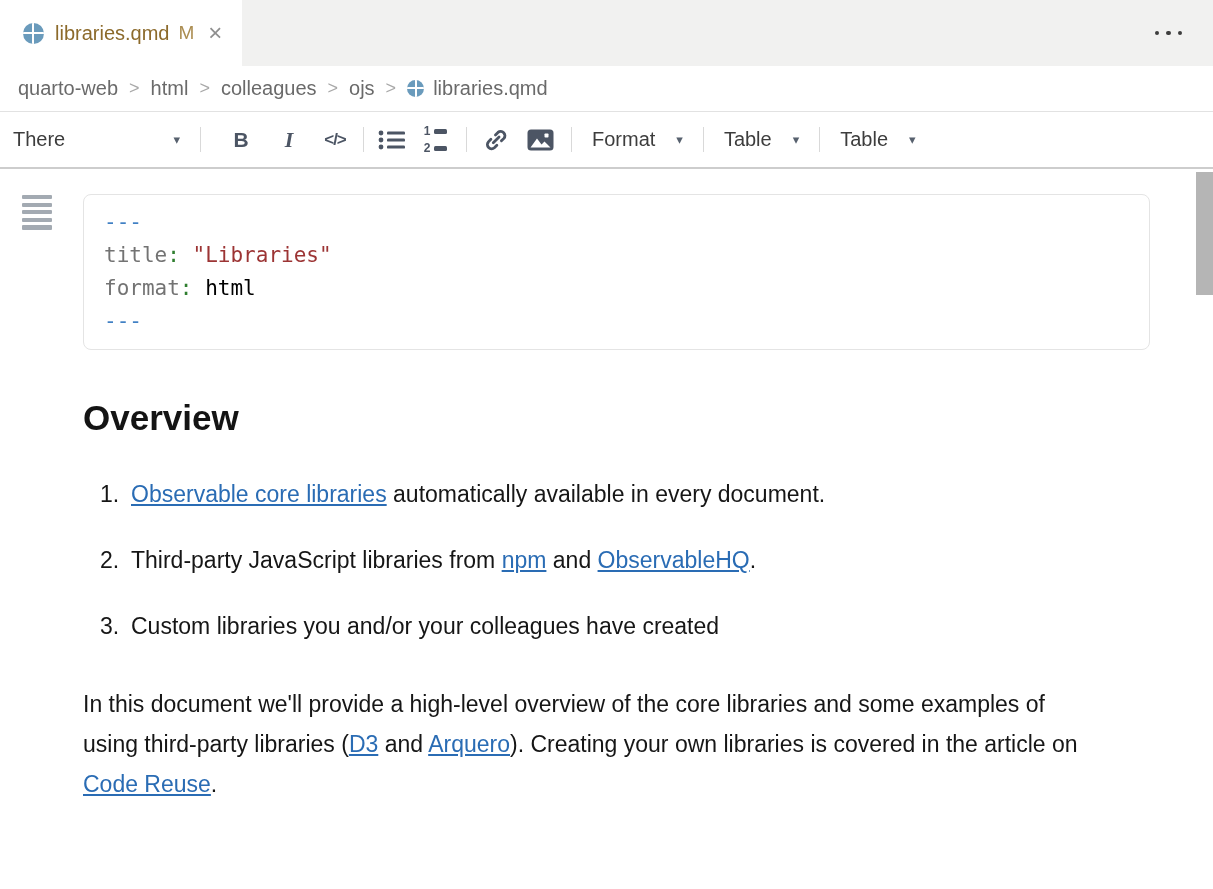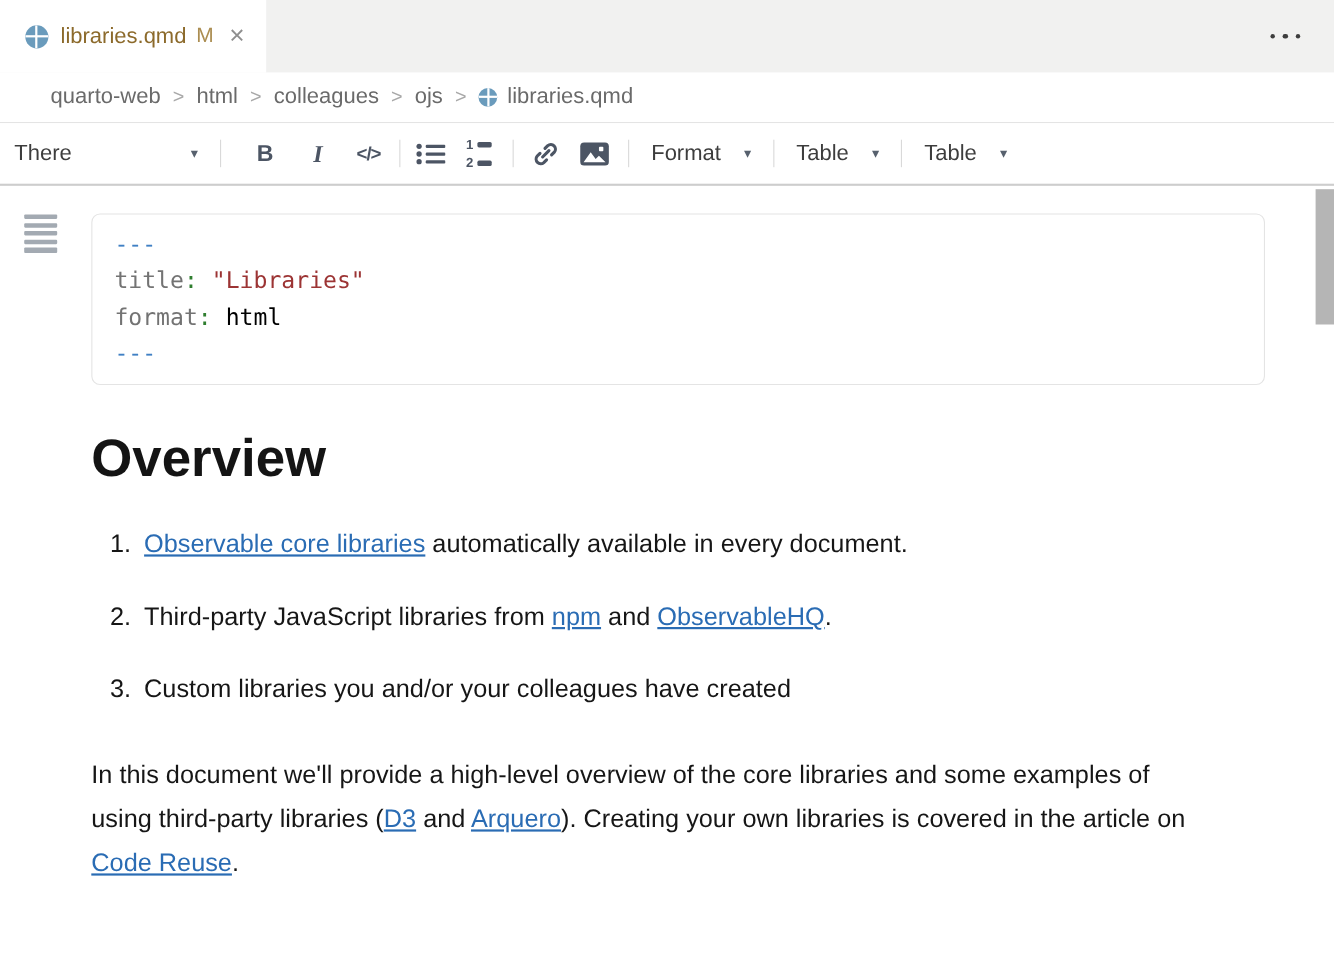--- a/index.html
+++ b/index.html
@@ -20,21 +20,21 @@
   
   .quarto-icon { position:relative; border-radius:50%; background:#6a9bbc; overflow:hidden; flex:0 0 auto; }
   .quarto-icon .h, .quarto-icon .v { position:absolute; background:#fff; }
   .quarto-icon .h { left:0; right:0; top:44%; height:2px; }
   .quarto-icon .v { top:0; bottom:0; left:44%; width:2px; }
   .qi-lg { width:21px; height:21px; }
   .qi-sm { width:17px; height:17px; }
 
   
   .breadcrumb { display:flex; align-items:center; height:46px; background:#fff;
-                border-bottom:1px solid #e2e2e2; padding-left:46px; }
+                border-bottom:1px solid #e2e2e2; padding-left:18px; }
   .crumb { font-size:20px; color:#6a6a6a; }
   .crumb-sep { font-size:18px; color:#a8a8a8; margin:0 11px; }
   .breadcrumb .qi-sm { margin-right:9px; }
 
   
   .toolbar { display:flex; align-items:center; height:57px; background:#fff;
              border-bottom:2px solid #cdcdcd; padding-left:13px; }
   .tb-sep { width:1px; height:25px; background:#d9d9d9; flex:0 0 auto; }
   .caret { font-size:13px; color:#57616e; line-height:1; }
   .dd-paragraph { display:flex; align-items:center; justify-content:space-between;
@@ -68,21 +68,21 @@
 
   .yaml-block { border:1px solid #e4e4e4; border-radius:8px; background:#fff;
                 padding:11px 20px; font-family:"DejaVu Sans Mono", monospace;
                 font-size:21px; line-height:33px; margin-bottom:46px; }
   .y-punct { color:#4080c4; }
   .y-key   { color:#737373; }
   .y-colon { color:#2f7e2f; }
   .y-string{ color:#9c3434; }
   .y-plain { color:#000; }
 
-  .doc-h1 { font-size:48px; font-weight:700; color:#141414; line-height:44px; margin-bottom:40px; }
+  .doc-h1 { font-size:35px; font-weight:700; color:#141414; line-height:44px; margin-bottom:40px; }
   .doc-p  { font-size:23px; color:#161616; line-height:40px; }
   .p-intro { margin-bottom:42px; line-height:28px; }
   .p-outro { max-width:1010px; }
   .doc-ol { list-style:none; margin-bottom:44px; }
   .doc-ol li { display:flex; padding-left:17px; font-size:23px; color:#161616;
                line-height:28px; margin-bottom:38px; }
   .doc-ol li:last-child { margin-bottom:0; }
   .li-marker { width:31px; flex:0 0 auto; }
   .li-body { flex:1; }
   a.doclink { color:#2a6cb4; text-decoration:underline; cursor:pointer; }

